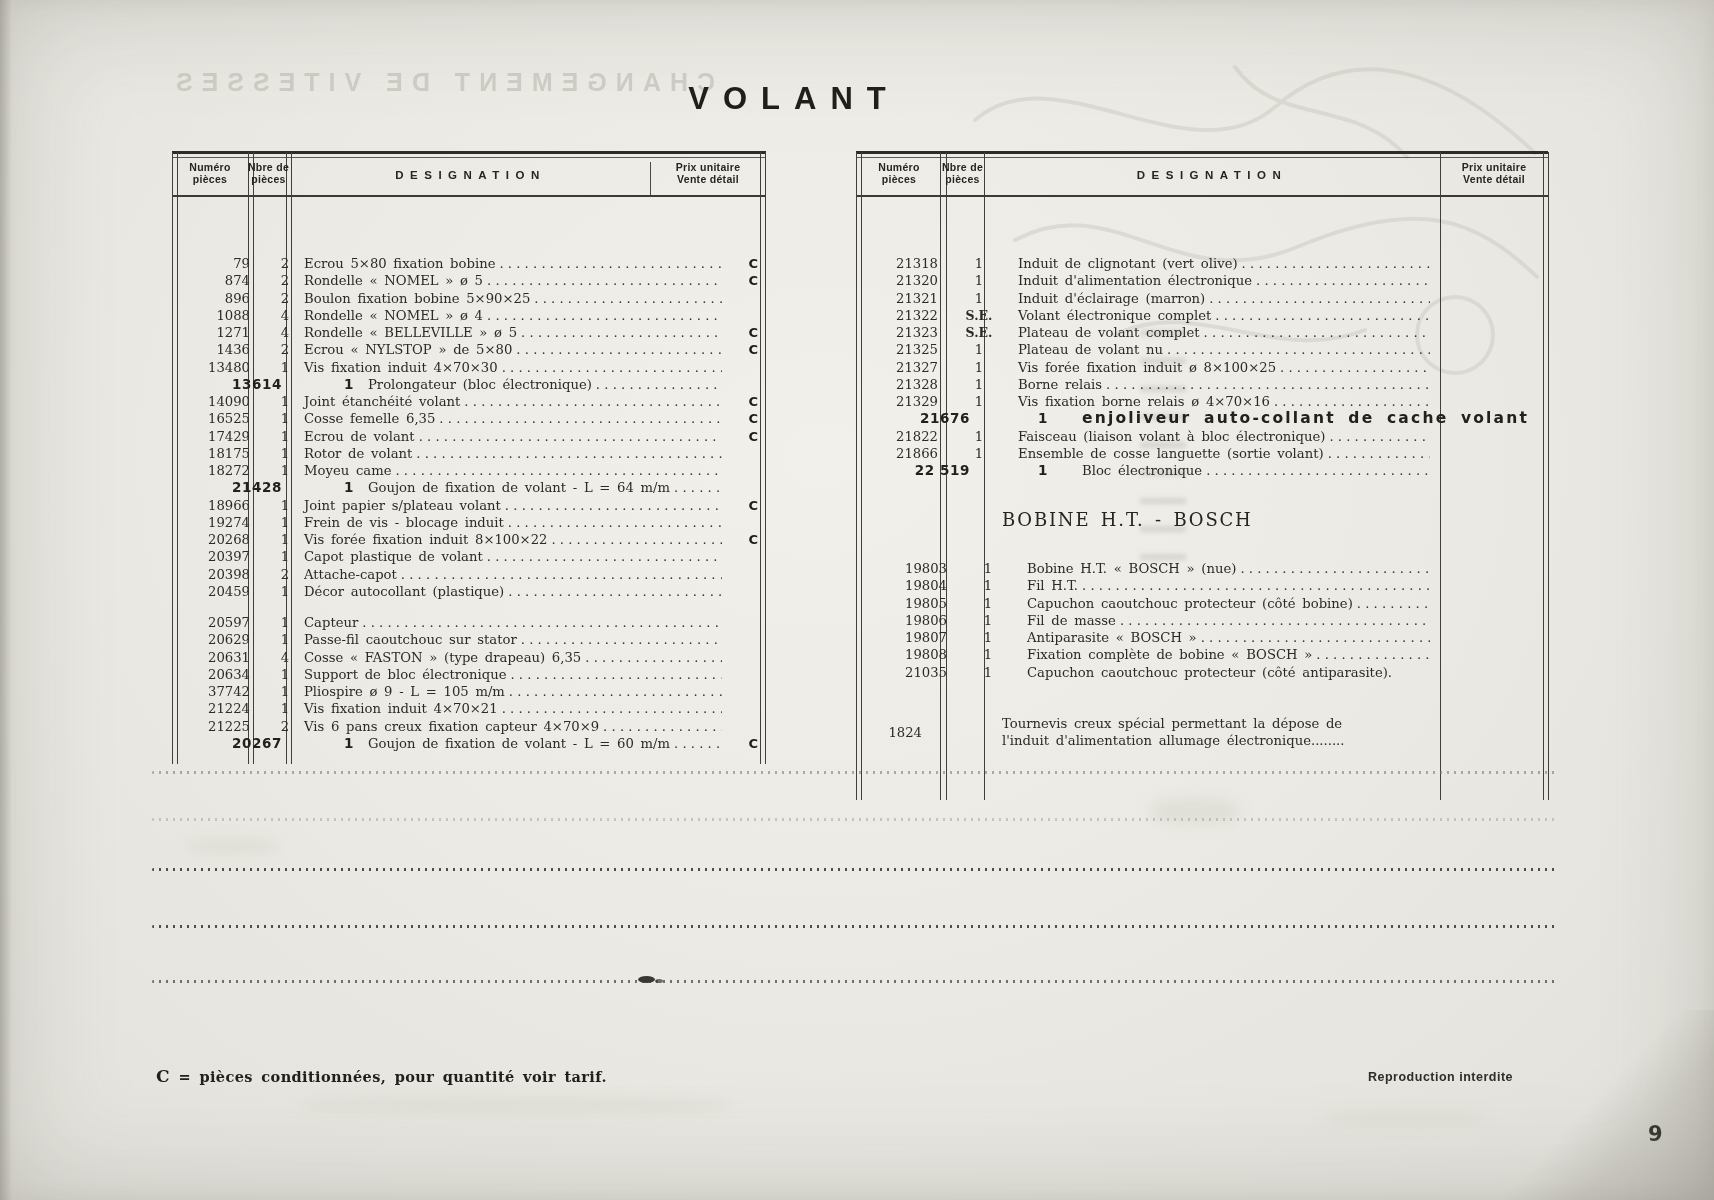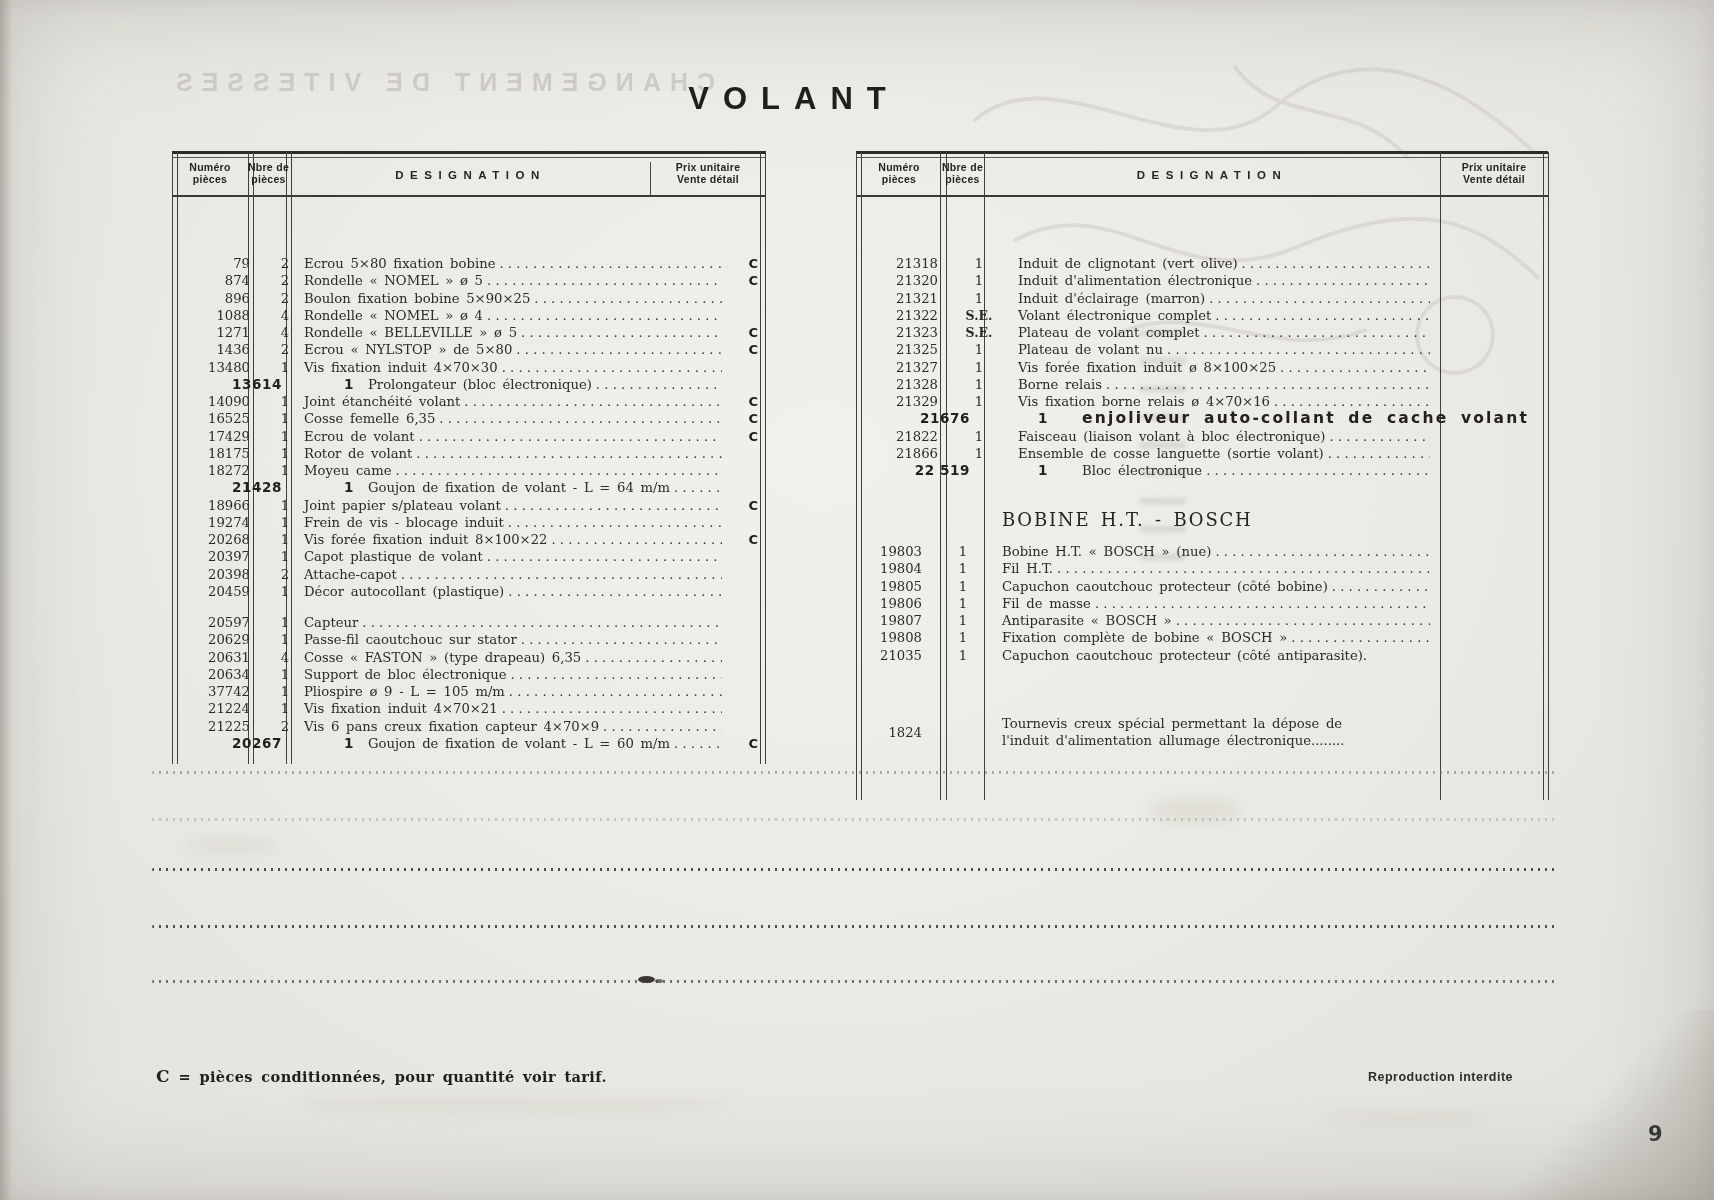--- a/index.html
+++ b/index.html
@@ -62,21 +62,21 @@
   .tbl-left  .th-qty {left:74px;width:45px;}
   .tbl-left  .th-des {left:119px;width:359px;}
   .tbl-left  .th-prix{left:478px;width:116px;}
   .tbl-right .th-num {left:0;width:86px;}
   .tbl-right .th-qty {left:85px;width:43px;}
   .tbl-right .th-des {left:128px;width:456px;}
   .tbl-right .th-prix{left:584px;width:108px;}
 
   .rows{position:absolute;left:0;right:0;}
   .rows-top{top:106px;margin-left:16px;}
-  .tbl-right .rows-b{top:394px;}
+  .tbl-right .rows-b{top:411px;margin-left:25px;}
 
   .trow{display:flex;align-items:baseline;height:17.25px;color:#2c2a25;
         font-size:13.2px;line-height:17.25px;}
   .rowgap{height:14px;}
   .c-num{text-align:right;flex:none;}
   .tbl-left  .c-num{width:62px;}
   .tbl-right .c-num{width:66px;}
   .c-qty{flex:none;text-align:center;}
   .tbl-left  .c-qty{margin-left:16px;width:38px;}
   .tbl-right .c-qty{margin-left:20px;width:42px;}

